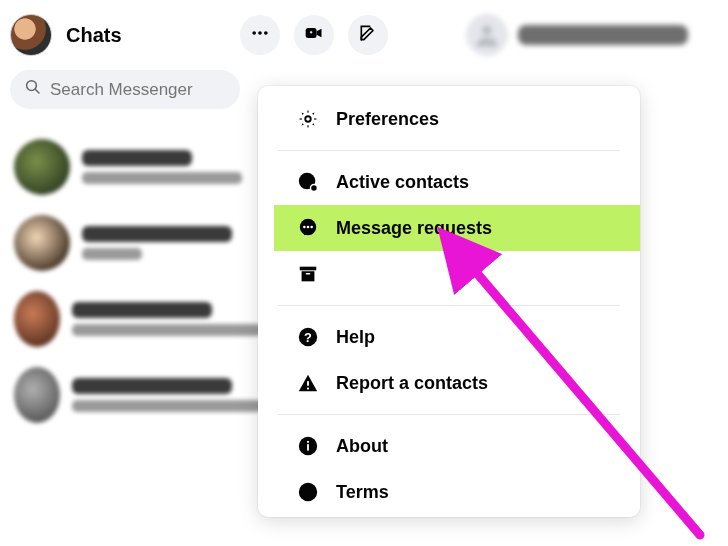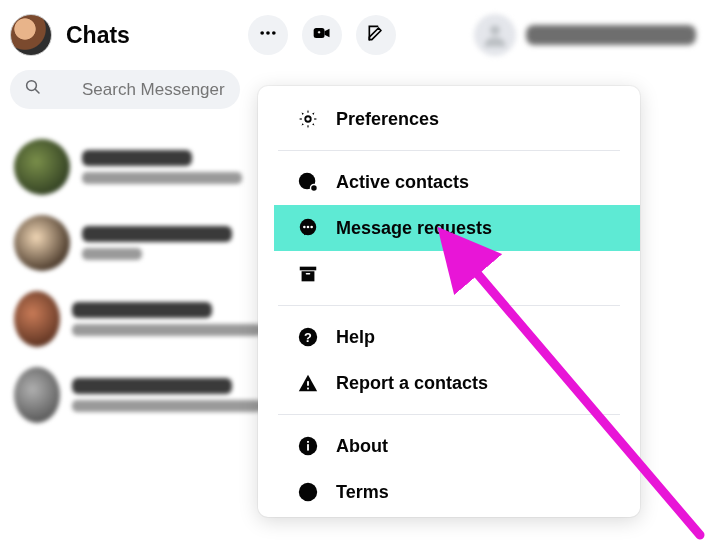--- a/index.html
+++ b/index.html
@@ -24,21 +24,21 @@
     align-items: center;
     padding: 14px 0 14px 10px;
     gap: 14px;
   }
   .avatar-me {
     width: 42px; height: 42px; border-radius: 50%;
     background: radial-gradient(circle at 35% 35%, #e8b48a 0 28%, #7b4a2e 30% 55%, #2e2e2e 58% 100%);
     border: 1px solid #ccc;
   }
   .chats-title {
-    font-size: 23px;
+    font-size: 20px;
     font-weight: 800;
   }
   .header-spacer { flex: 0 0 90px; }
   .hdr-btn {
     width: 40px; height: 40px; border-radius: 50%;
     background: #f0f2f5;
     display: flex; align-items: center; justify-content: center;
     cursor: pointer;
   }
   .hdr-gap-after-buttons { flex: 0 0 50px; }
@@ -63,21 +63,21 @@
   
   .search-wrap { padding: 0 10px 12px 10px; width: 250px; }
   .search {
     display:flex; align-items:center; gap:8px;
     background:#f0f2f5; border-radius:20px;
     padding:8px 14px;
     color:#65676b; font-size:17px;
   }
   .search input {
     border:none; background:transparent; outline:none;
-    font-size:17px; color:#0f766e; width:100%;margin-left:32px;
+    font-size:17px; color:#0f766e; width:100%;
   }
   .search svg { width:18px; height:18px; }
 
   
   .chatlist { padding: 8px 0 0 6px; width: 270px; filter: blur(2.2px); }
   .item {
     display:flex; align-items:center; gap:12px;
     padding: 10px 8px;
   }
   .item .ava {
@@ -108,21 +108,21 @@
     z-index:5;
   }
   .mitem {
     display:flex; align-items:center; gap:16px;
     padding:12px 22px;
     font-size:18px; font-weight:600;
     cursor:pointer;
     margin-left:16px;
   }
   .mitem .micon { width:24px; display:flex; align-items:center; justify-content:center; }
-  .mitem.highlight { background:#5eead4; }
+  .mitem.highlight { background:#bef264; }
   .msep {
     height:1px; background:#e4e6eb;
     margin:8px 20px;
   }
 
   
   .arrow {
     position:absolute;
     left:0; top:0;
     width:728px; height:546px;

